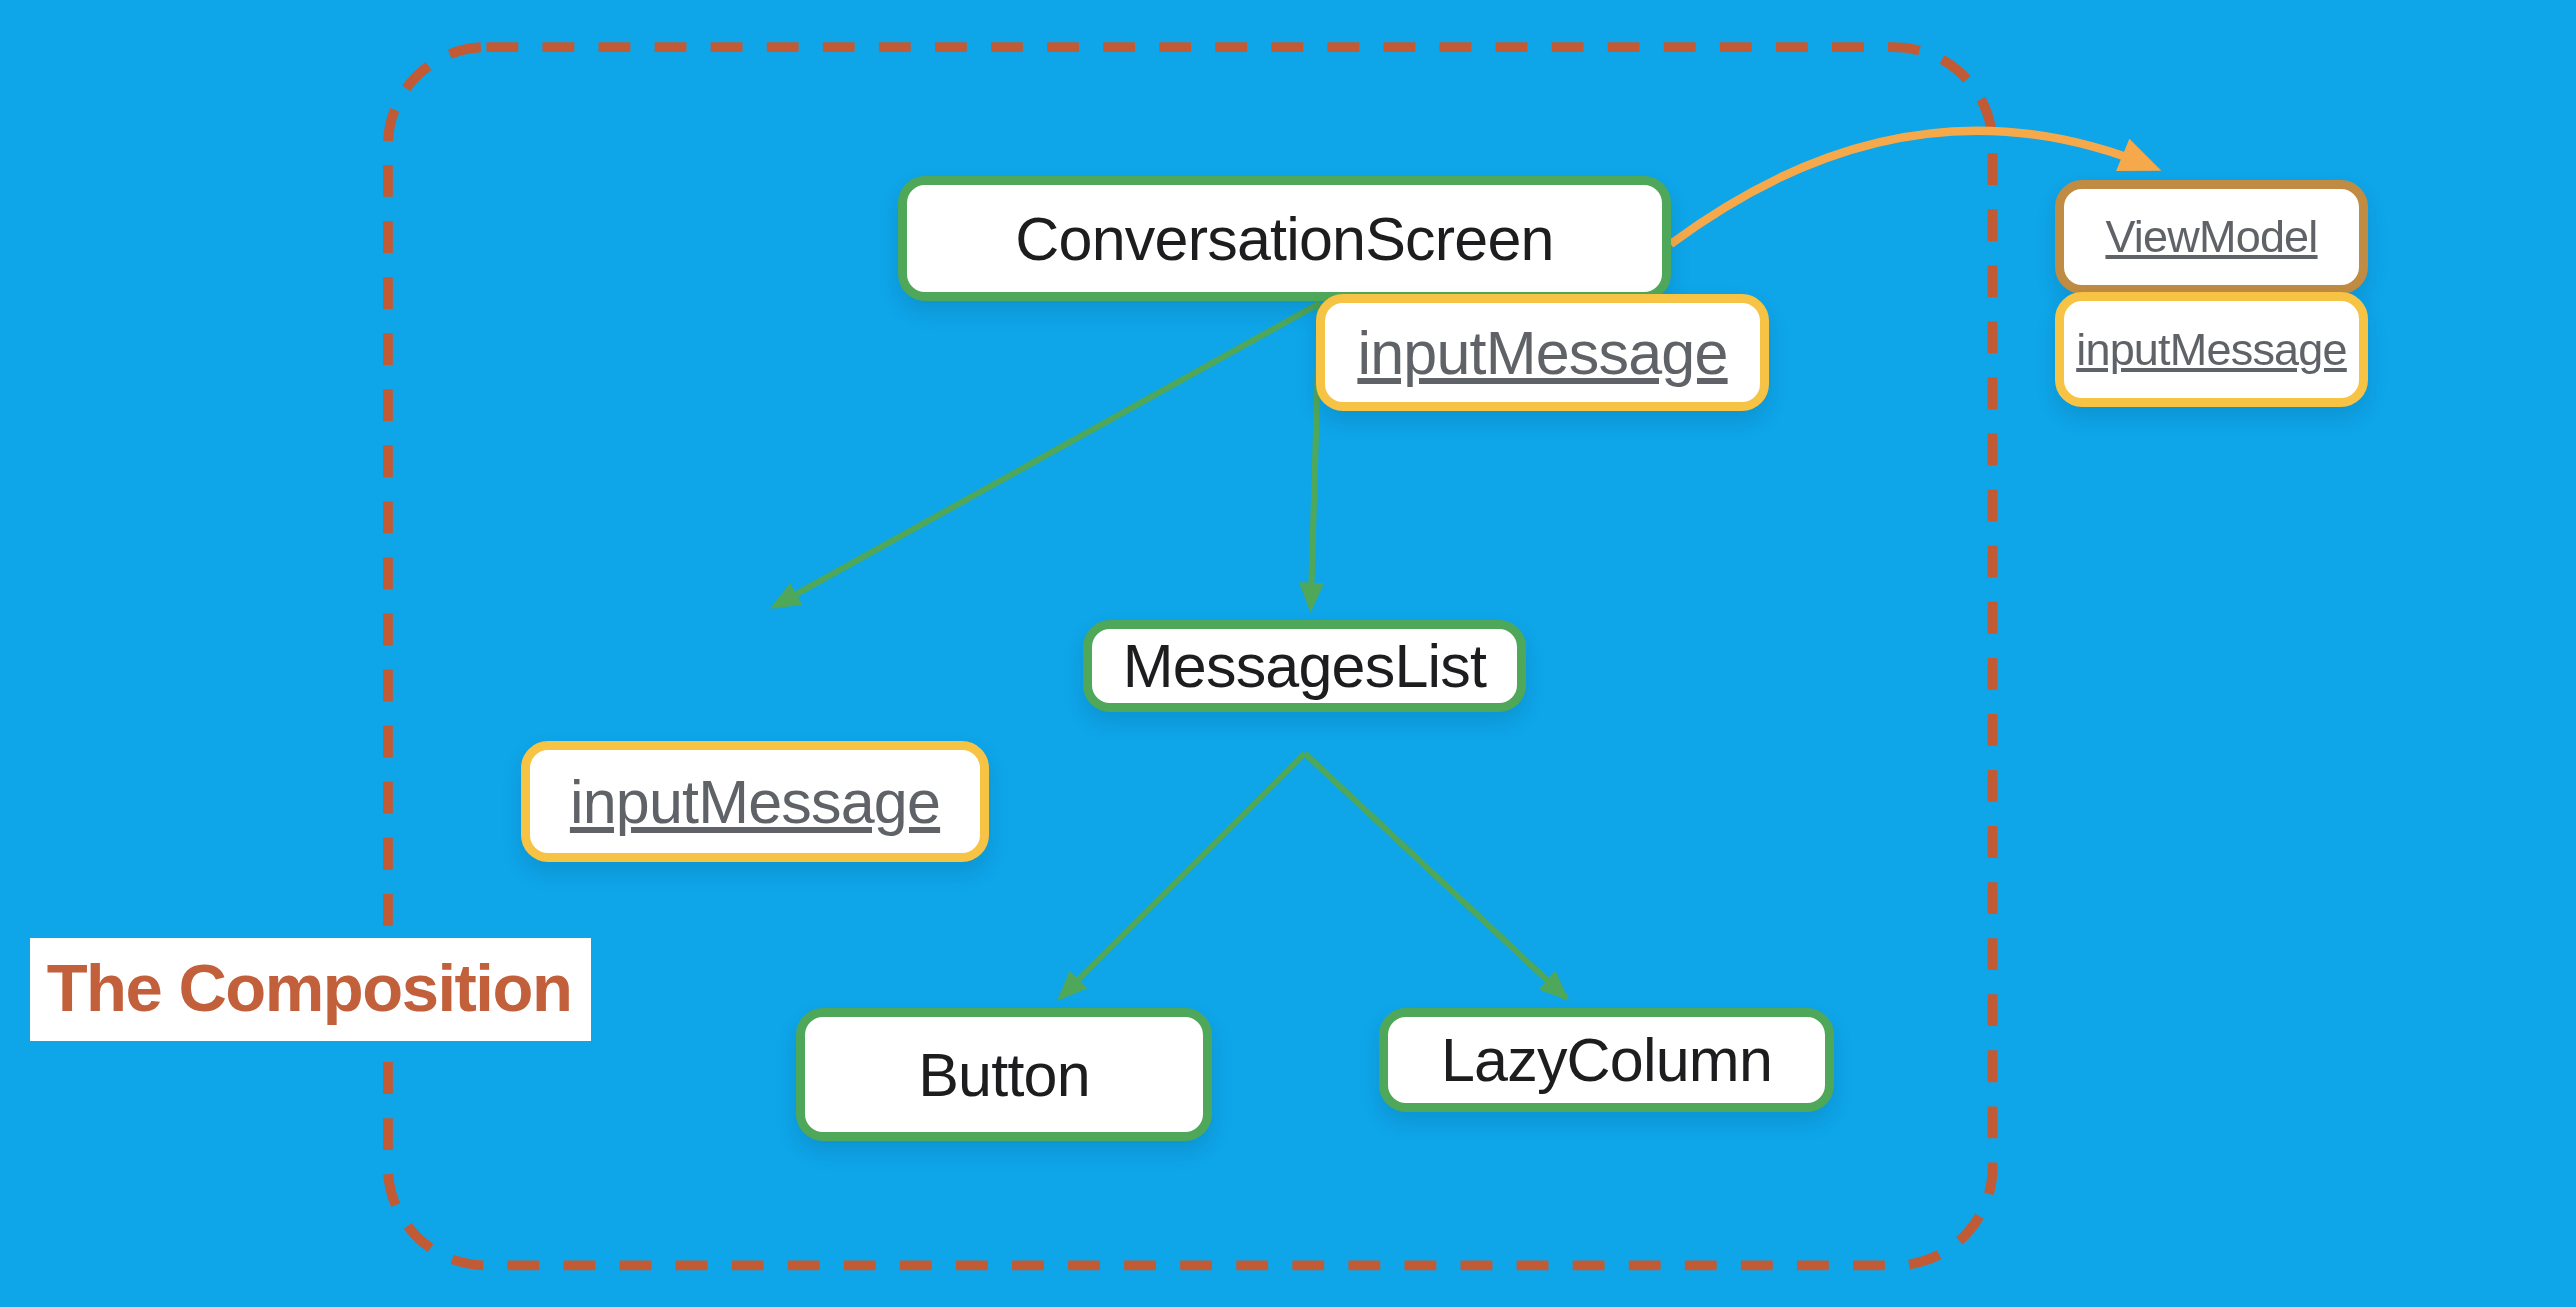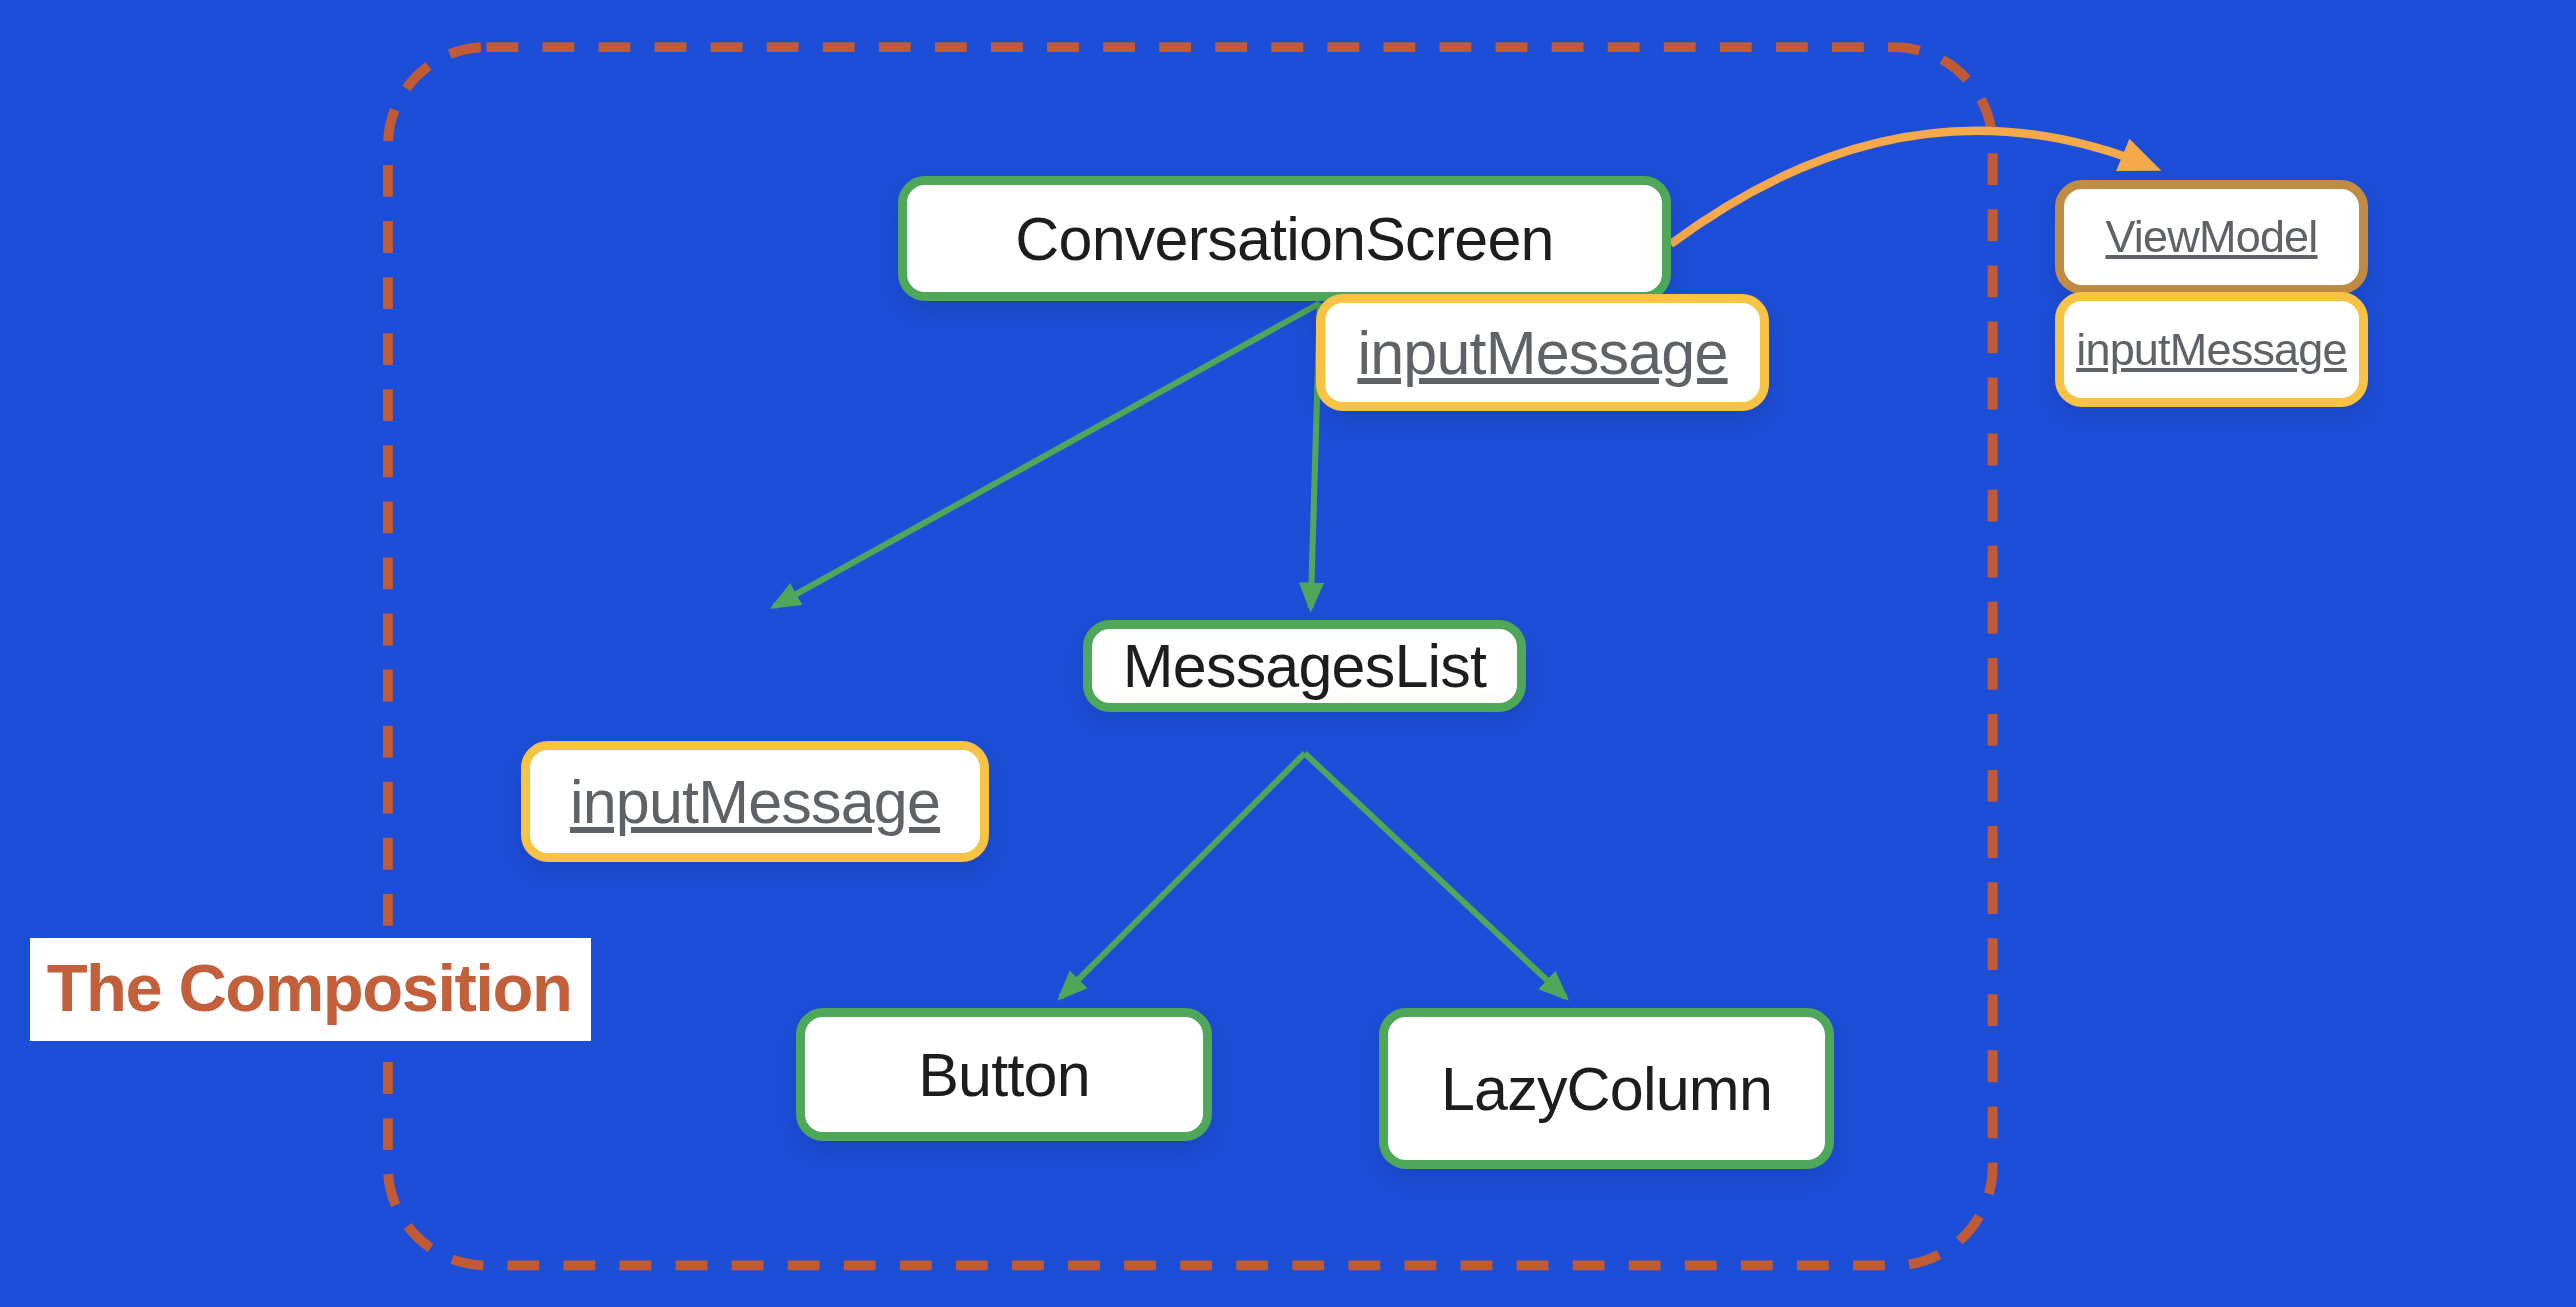--- a/index.html
+++ b/index.html
@@ -1,20 +1,20 @@
 <!DOCTYPE html>
 <html style="font-size:12px"><head>
 <meta charset="utf-8">
 <style>
   html, body { margin: 0; padding: 0; background: #ffffff; }
   .canvas {
     position: relative;
     width: 2576px;
     height: 1308px;
-    background: #1d4ed8;
+    background: #0ea5e9;
     font-family: "Liberation Sans", sans-serif;
     overflow: hidden;
   }
   svg.wires { position: absolute; left: 0; top: 0; width: 2576px; height: 1308px; }
   .node {
     position: absolute;
     background: #ffffff;
     border-radius: 27px;
     display: flex;
     align-items: center;
@@ -83,21 +83,21 @@
   </div>
 
   <div class="node green" style="left:1083px; top:620px; width:443px; height:92px;">
     <span class="label">MessagesList</span>
   </div>
 
   <div class="node green" style="left:796px; top:1008px; width:416px; height:133px;">
     <span class="label">Button</span>
   </div>
 
-  <div class="node green" style="left:1379px; top:1008px; width:455px; height:161px;">
+  <div class="node green" style="left:1379px; top:1008px; width:455px; height:104px;">
     <span class="label">LazyColumn</span>
   </div>
 
   <div class="node brown small" style="left:2055px; top:180px; width:313px; height:114px;">
     <span class="label gray">ViewModel</span>
   </div>
   <div class="node yellow small" style="left:2055px; top:292px; width:313px; height:115px;">
     <span class="label gray">inputMessage</span>
   </div>
 

